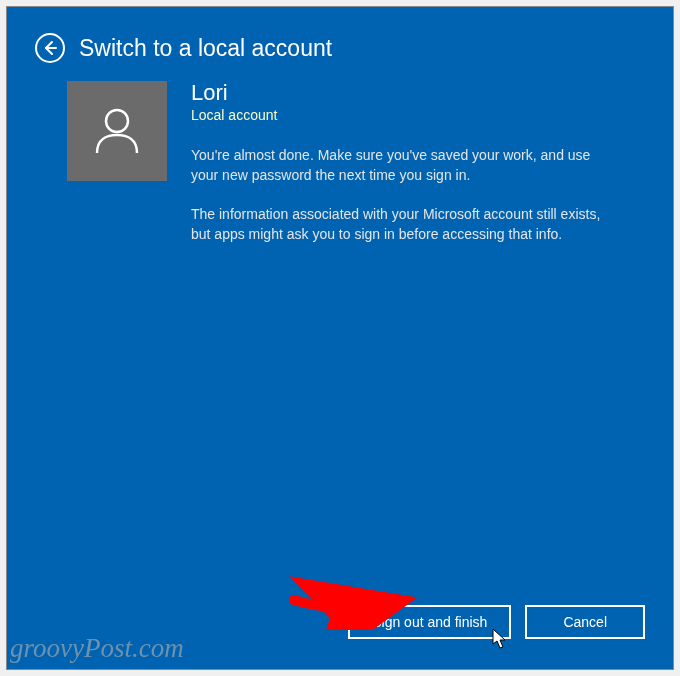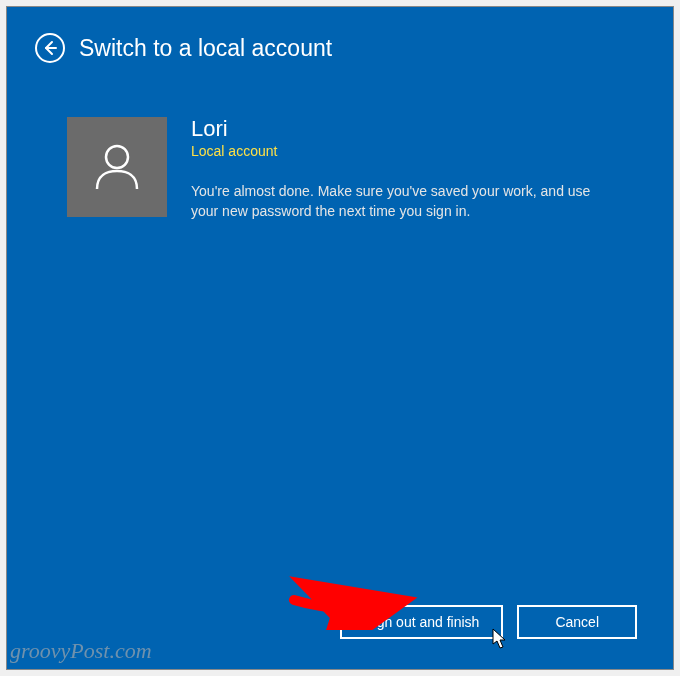--- a/index.html
+++ b/index.html
@@ -38,21 +38,20 @@
     }
     .back-button svg { display: block; }
     .title {
       font-size: 23px;
       font-weight: 400;
       text-align: right;
     }
     .content {
       padding: 8px 60px 0 60px;
       display: flex;
-      margin-top: 36px;
     }
     .avatar {
       width: 100px;
       height: 100px;
       background: #6b6b6b;
       display: flex;
       align-items: center;
       justify-content: center;
       flex-shrink: 0;
     }
@@ -60,58 +59,58 @@
       padding-left: 24px;
       flex: 1;
     }
     .username {
       font-size: 22px;
       font-weight: 400;
       line-height: 1.1;
     }
     .account-type {
       font-size: 14px;
-      color: #fde047;
+      color: #fef9c3;
       margin-top: 2px;
     }
     .body-text {
       font-size: 14px;
       line-height: 1.45;
       margin-top: 22px;
       color: #e5e5e5;
       max-width: 420px;
     }
     .body-text + .body-text {
       margin-top: 18px;
     }
     .button-row {
       position: absolute;
       bottom: 30px;
-      right: 36px;
+      right: 28px;
       display: flex;
       gap: 14px;
     }
     .btn {
       border: 2px solid #fff;
       background: transparent;
       color: #fff;
       font-size: 14px;
       font-family: inherit;
       padding: 7px 36px;
       min-width: 90px;
       cursor: pointer;
     }
     .btn.primary { padding: 7px 22px; }
     .watermark {
       position: absolute;
       left: 10px;
       bottom: 12px;
       font-family: Georgia, serif;
       font-style: italic;
-      font-size: 22px;
+      font-size: 27px;
       color: rgba(170,170,170,0.65);
       pointer-events: none;
     }
     .arrow-overlay {
       position: absolute;
       pointer-events: none;
     }
     .cursor {
       position: absolute;
       pointer-events: none;
@@ -136,20 +135,21 @@
     <div class="avatar">
       <svg width="60" height="60" viewBox="0 0 60 60">
         <circle cx="30" cy="20" r="11" stroke="#fff" stroke-width="2.5" fill="none"></circle>
         <path d="M10 52 C10 38 20 34 30 34 C40 34 50 38 50 52" stroke="#fff" stroke-width="2.5" fill="none"></path>
       </svg>
     </div>
     <div class="info">
       <div class="username">Lori</div>
       <div class="account-type">Local account</div>
       <div class="body-text">You're almost done. Make sure you've saved your work, and use your new password the next time you sign in.</div>
+      <div class="body-text">The information associated with your Microsoft account still exists, but apps might ask you to sign in before accessing that info.</div>
     </div>
   </div>
 
   <div class="button-row">
     <button class="btn primary">Sign out and finish</button>
     <button class="btn">Cancel</button>
   </div>
 
 </div>
 

